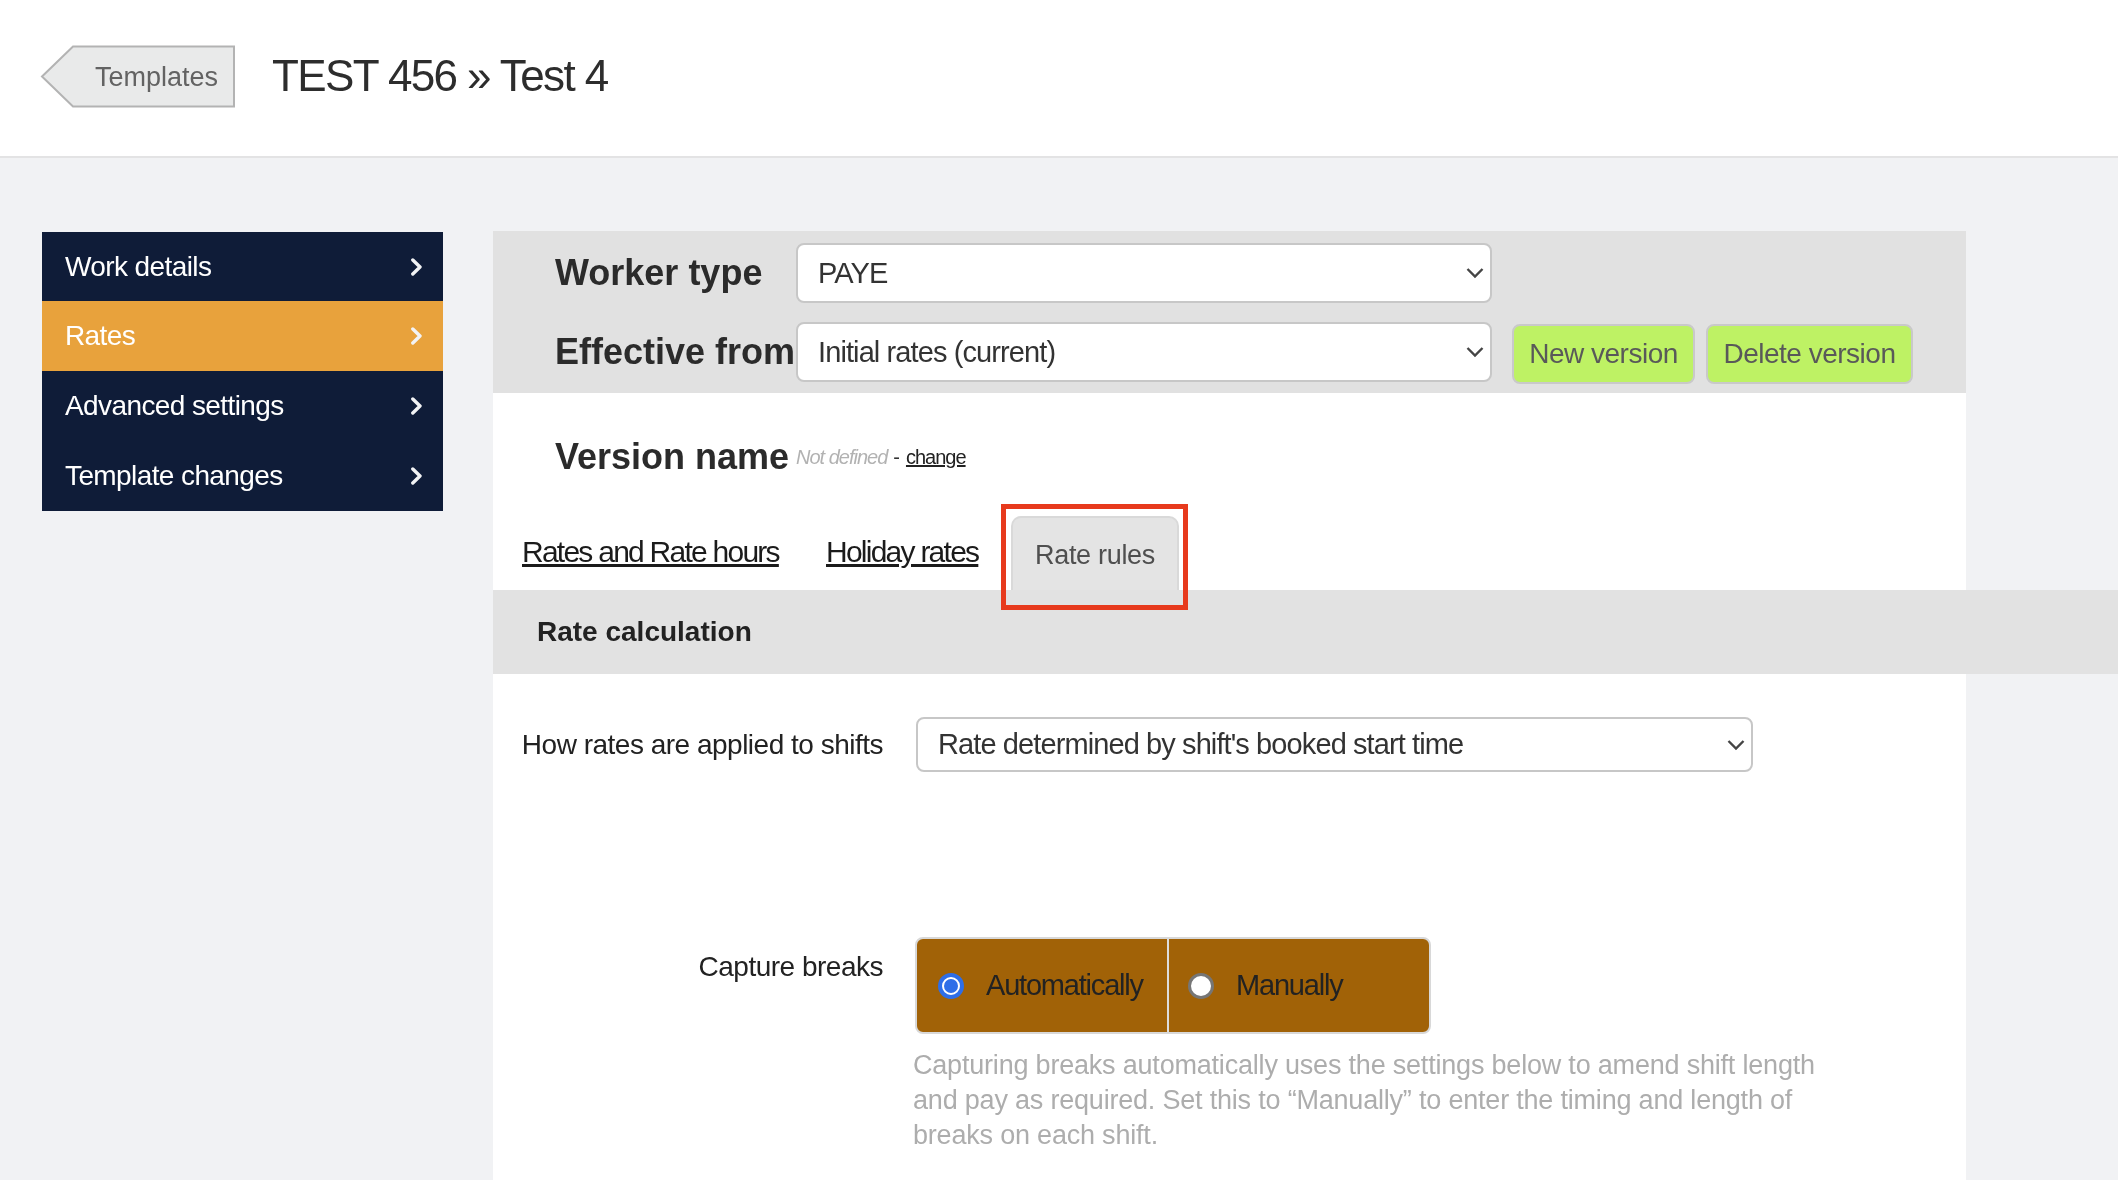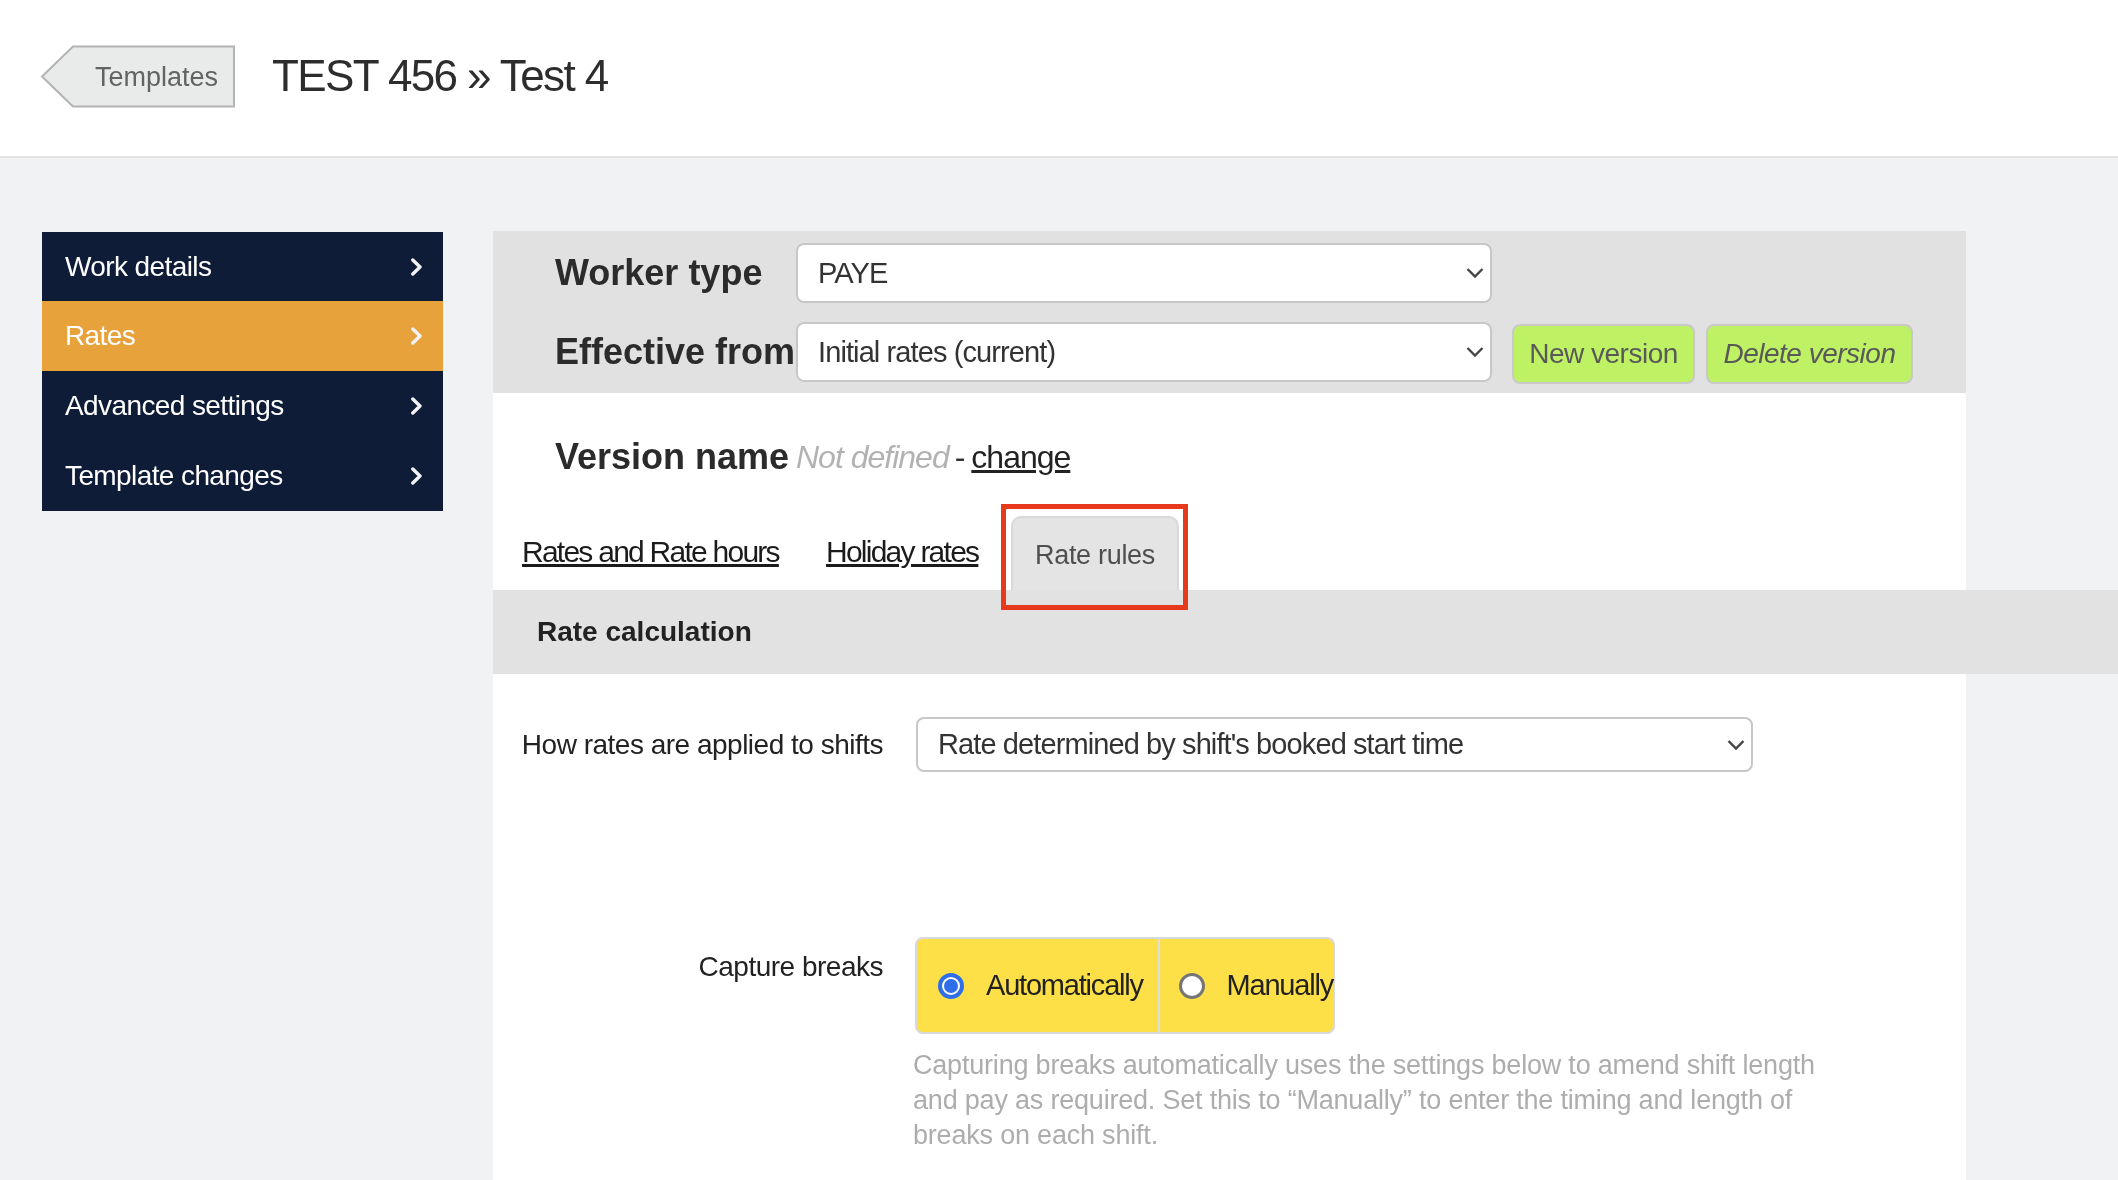--- a/index.html
+++ b/index.html
@@ -13,31 +13,31 @@
   .side .item.first { height:69px; }
   .side .item.active { background:#e8a23c; }
   .chev { position:absolute; right:21px; top:50%; transform:translateY(-50%); width:11px; height:18px; }
   
   .panel { position:absolute; left:493px; top:231px; width:1473px; height:949px; background:#ffffff; }
   .graytop { position:absolute; left:0; top:0; width:1473px; height:162px; background:#e1e1e1; }
   .flabel { position:absolute; font-size:36px; font-weight:bold; color:#2b2b2b; display:flex; align-items:center; }
   .sel { position:absolute; background:#fff; border:2px solid #c7c7c7; border-radius:8px; display:flex; align-items:center; padding-left:20px; font-size:29px; letter-spacing:-0.9px; color:#333; }
   .sel svg { position:absolute; right:6px; top:50%; transform:translateY(-50%); }
   .btn { position:absolute; background:#bef264; border:2px solid #c9c9c9; border-radius:8px; display:flex; align-items:center; justify-content:center; font-size:28px; letter-spacing:-0.5px; color:#595959; }
-  .vnval { position:absolute; left:303px; top:198px; height:56px; display:flex; align-items:center; font-size:32px; }
+  .vnval { position:absolute; left:303px; top:198px; height:56px; display:flex; align-items:center; font-size:20px; }
   .vnval .nd { font-style:italic; color:#b2b2b2; letter-spacing:-1px; }
   .vnval .dash { color:#333; margin:0 6px; }
   .vnval .chg { color:#222; text-decoration:underline; letter-spacing:-1px;text-align:right; }
   .tabs { position:absolute; left:0; top:282px; width:1473px; height:78px; }
   .tablink { position:absolute; font-size:30px; letter-spacing:-1.75px; color:#1b1b1b; text-decoration:underline; top:50%; transform:translateY(-50%); white-space:nowrap; }
   .tabactive { position:absolute; left:518px; top:285px; width:168px; height:77px; background:#e4e4e4; border:2px solid #d9d9d9; border-bottom:none; border-radius:10px 10px 0 0; display:flex; align-items:center; justify-content:center; font-size:27px; letter-spacing:-0.3px; color:#4f4f4f; }
   .redbox { position:absolute; left:508px; top:273px; width:187px; height:106px; border:5px solid #e73a1d; z-index:20; }
   .bar { position:absolute; left:0; width:1711px; height:82px; background:#e2e2e2; display:flex; align-items:center; font-size:28px; font-weight:bold; color:#222; padding-left:44px; }
   .rlabel { position:absolute; left:0; width:390px; font-size:28px; letter-spacing:-0.5px; color:#222; display:flex; align-items:center; justify-content:flex-end; white-space:nowrap; }
-  .radiobox { position:absolute; left:422px; top:706px; width:420px; height:97px; border:2px solid #d8d8d8; border-radius:8px; background:#fde047; display:flex;text-align:right; }
+  .radiobox { position:absolute; left:422px; top:706px; width:516px; height:97px; border:2px solid #d8d8d8; border-radius:8px; background:#a16207; display:flex;text-align:right; }
   .rcell { display:flex; align-items:center; padding-left:21px; }
   .rcell.c1 { width:252px; border-right:2px solid #ddd; }
   .rcell.c2 { flex:1; padding-left:19px; }
   .rtext { font-size:29px; letter-spacing:-1.2px; color:#222; margin-left:22px; }
   .radio-on { width:26px; height:26px; border-radius:50%; border:4px solid #2e6ee8; background:#fff; position:relative; flex:none; }
   .radio-on::after { content:""; position:absolute; left:50%; top:50%; width:14px; height:14px; border-radius:50%; background:#2e6ee8; transform:translate(-50%,-50%); }
   .radio-off { width:26px; height:26px; border-radius:50%; border:3px solid #767676; background:#fff; flex:none; }
   .help { position:absolute; left:420px; top:817px; font-size:27px; letter-spacing:-0.2px; line-height:35px; color:#adadad; }
 </style>
 </head>
@@ -73,21 +73,21 @@
         <polyline points="1.5,1.5 9,9 16.5,1.5" fill="none" stroke="#454545" stroke-width="2.4"></polyline>
       </svg>
     </div>
     <div class="flabel" style="left:62px; top:91px; height:60px;">Effective from</div>
     <div class="sel" style="left:303px; top:91px; width:696px; height:60px;">Initial rates (current)
       <svg width="18" height="11" viewBox="0 0 18 11">
         <polyline points="1.5,1.5 9,9 16.5,1.5" fill="none" stroke="#454545" stroke-width="2.4"></polyline>
       </svg>
     </div>
     <div class="btn" style="left:1019px; top:93px; width:183px; height:60px;">New version</div>
-    <div class="btn" style="left:1213px; top:93px; width:207px; height:60px;font-style:italic;">Delete version</div>
+    <div class="btn" style="left:1213px; top:93px; width:207px; height:60px;">Delete version</div>
 
     <div class="flabel" style="left:62px; top:198px; height:56px;">Version name</div>
     <div class="vnval">
       <span class="nd">Not defined</span>
       <span class="dash">-</span>
       <span class="chg">change</span>
     </div>
 
     <div class="tabs">
       <span class="tablink" style="left:29px;">Rates and Rate hours</span>

